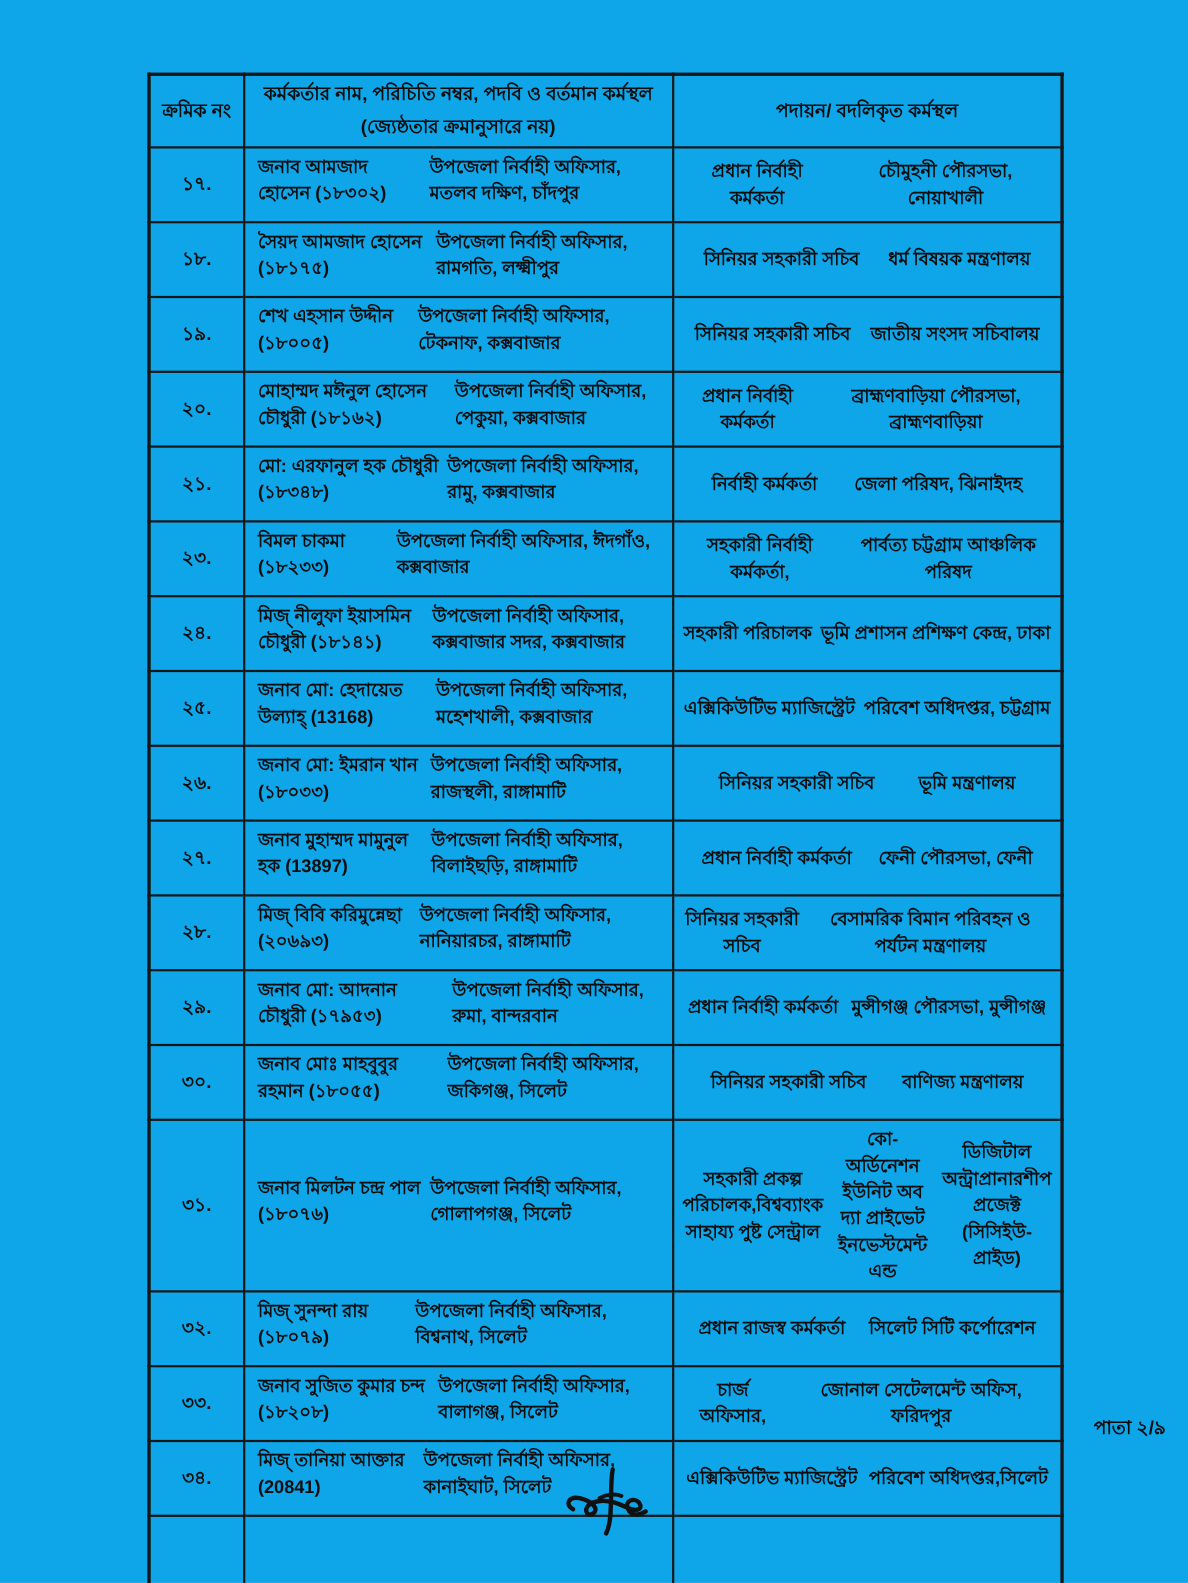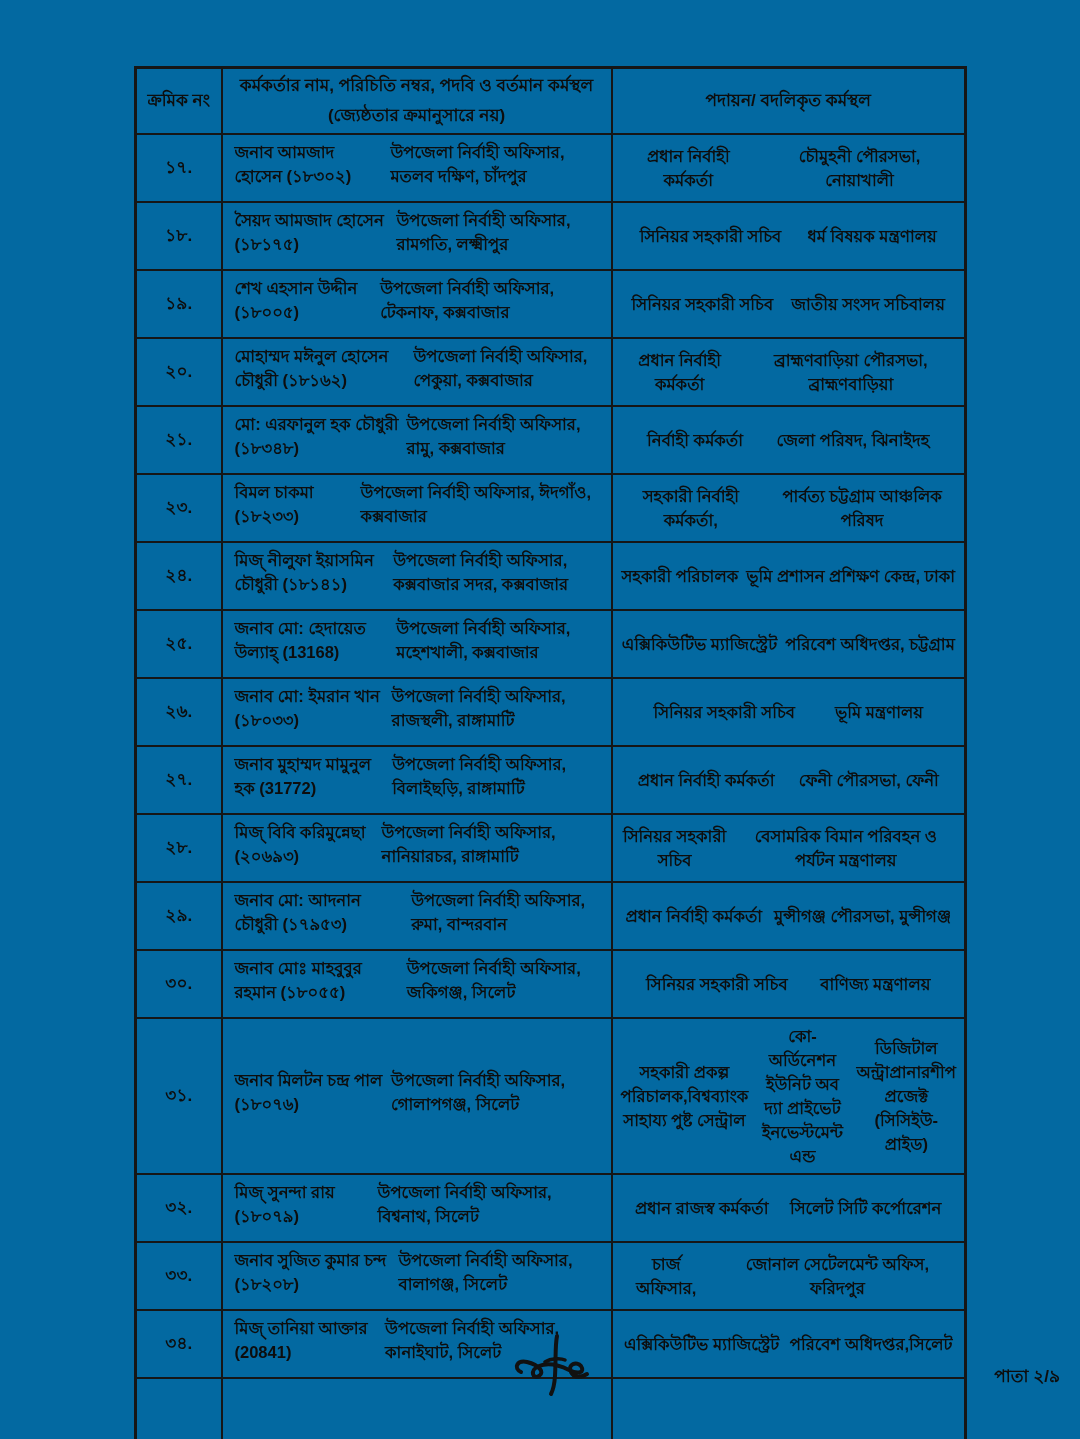--- a/index.html
+++ b/index.html
@@ -1,19 +1,19 @@
 <!DOCTYPE html>
 <html lang="bn"><head>
 <meta charset="utf-8">
 <style>
   html,body{margin:0;padding:0;background:#e8e8e8;}
   .doc{
     position:relative;
     width:1080px;height:1439px;
-    background:#0369a1;
+    background:#0ea5e9;
     margin:0 auto;
     font-family:"Liberation Sans","DejaVu Sans",sans-serif;
     color:#0d0d0d;
     overflow:hidden;
   }
   table.transfer{
     position:absolute;left:134px;top:66px;
     width:830px;
     border-collapse:collapse;
     table-layout:fixed;
@@ -40,21 +40,21 @@
   }
   td.c-serial{text-align:center;font-size:17px;}
   td.c-officer .cell{align-items:flex-start;text-align:left;padding-left:12px;padding-right:8px;}
   td.c-posting .cell{align-items:center;text-align:center;padding-left:8px;padding-right:8px;}
   .line{line-height:24px;}
 
   .signature{
     position:absolute;left:505px;top:1332px;width:100px;height:72px;
   }
   .footer{
-    position:absolute;right:20px;top:1363px;
+    position:absolute;right:20px;top:1285px;
     font-size:17px;font-weight:bold;
   }
 </style>
 </head>
 <body>
 
 <div class="doc">
 
   <table class="transfer">
     <colgroup>
@@ -215,21 +215,21 @@
             <div class="cell">
               <div class="line">সিনিয়র সহকারী সচিব</div>
               <div class="line">ভূমি মন্ত্রণালয়</div>
             </div>
           </td>
         </tr>
         <tr>
           <td class="c-serial"><span>২৭.</span></td>
           <td class="c-officer">
             <div class="cell">
-              <div class="line">জনাব মুহাম্মদ মামুনুল হক (31772)</div>
+              <div class="line">জনাব মুহাম্মদ মামুনুল হক (13897)</div>
               <div class="line">উপজেলা নির্বাহী অফিসার, বিলাইছড়ি, রাঙ্গামাটি</div>
             </div>
           </td>
           <td class="c-posting">
             <div class="cell">
               <div class="line">প্রধান নির্বাহী কর্মকর্তা</div>
               <div class="line">ফেনী পৌরসভা, ফেনী</div>
             </div>
           </td>
         </tr>

